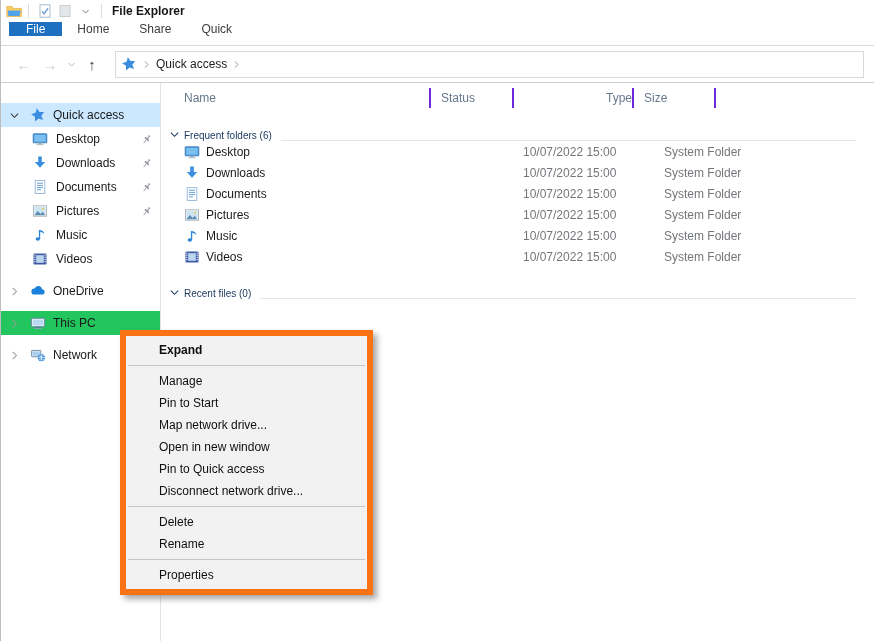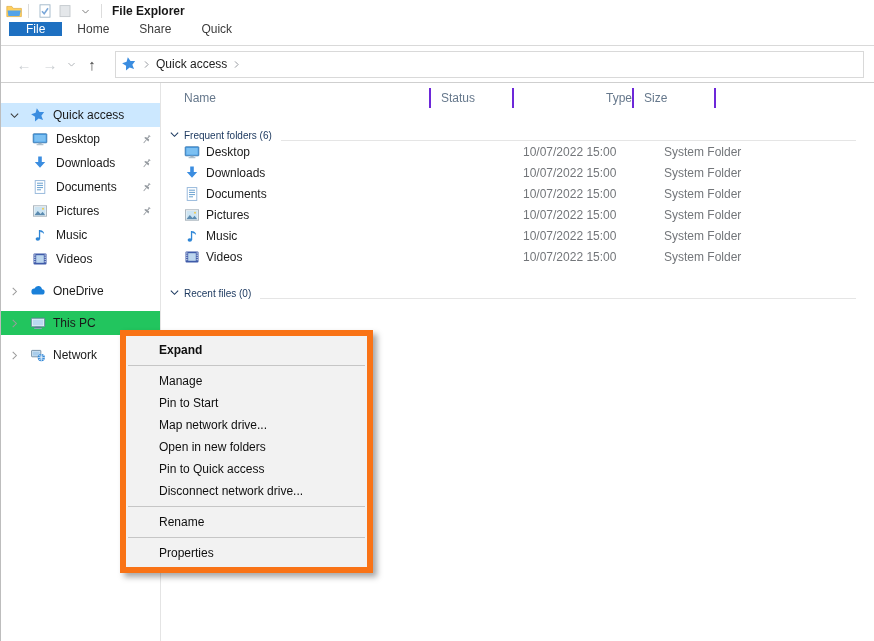--- a/index.html
+++ b/index.html
@@ -506,28 +506,31 @@
       <div class="menu-item">
         <span>Manage</span>
       </div>
       <div class="menu-item">
         <span>Pin to Start</span>
       </div>
       <div class="menu-item">
         <span>Map network drive...</span>
       </div>
       <div class="menu-item">
-        <span>Open in new folders</span>
+        <span>Open in new window</span>
       </div>
       <div class="menu-item">
         <span>Pin to Quick access</span>
       </div>
       <div class="menu-item sep-after">
         <span>Disconnect network drive...</span>
       </div>
+      <div class="menu-item">
+        <span>Delete</span>
+      </div>
       <div class="menu-item sep-after">
         <span>Rename</span>
       </div>
       <div class="menu-item">
         <span>Properties</span>
       </div>
     </div>
 
 </div>
 

